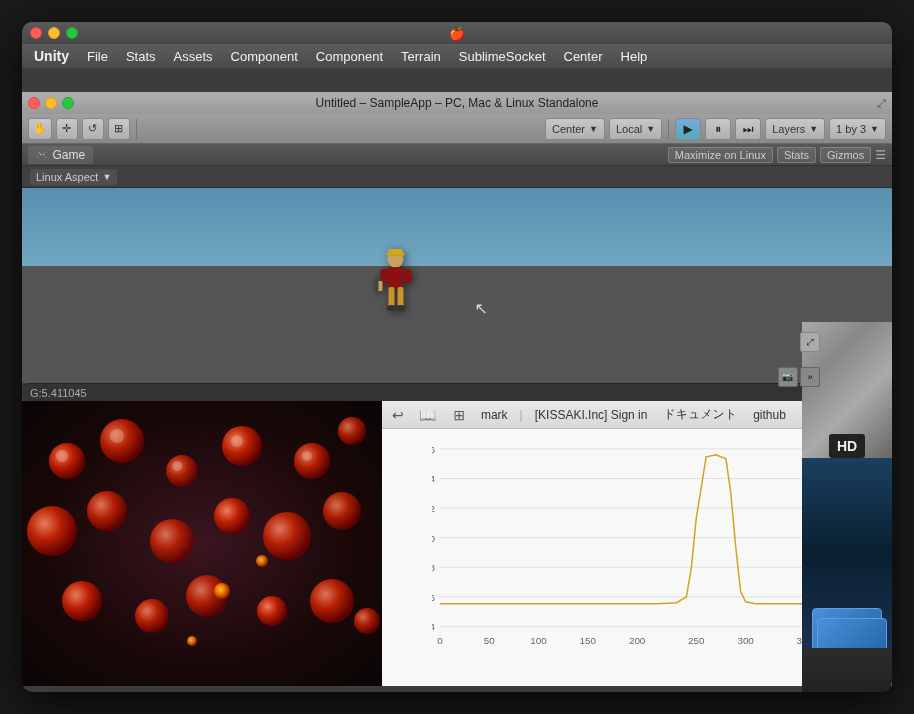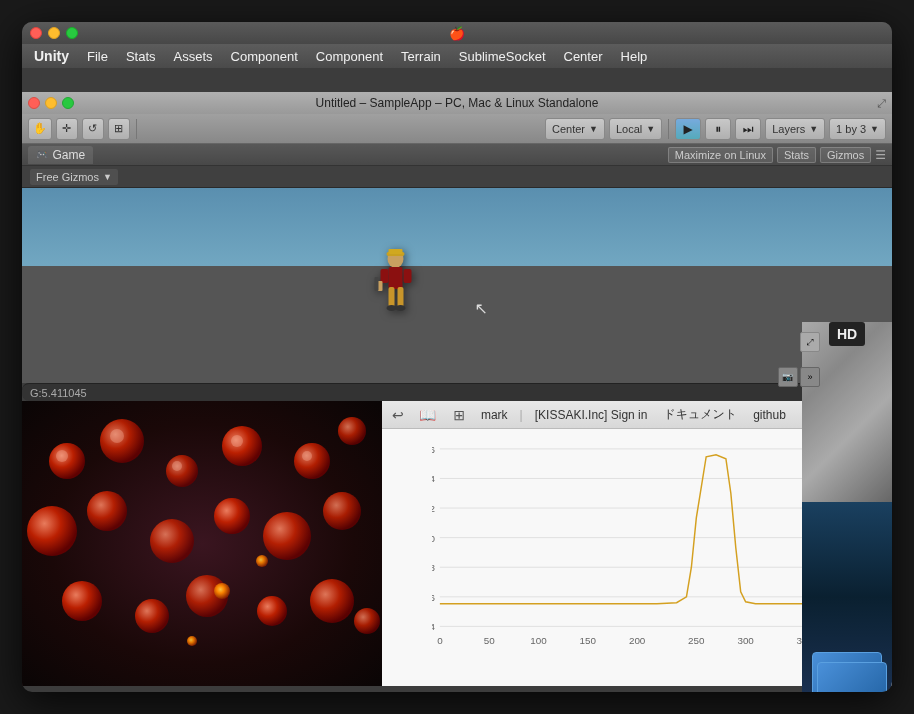--- a/index.html
+++ b/index.html
@@ -380,24 +380,24 @@
       width: 90px;
       height: 370px;
       background: linear-gradient(to bottom, #888 0%, #555 40%, #222 100%);
       display: flex;
       flex-direction: column;
       align-items: center;
       overflow: hidden;
     }
     .hardware-top-img {
       width: 90px;
-      height: 180px;
+      height: 136px;
       background: linear-gradient(135deg, #aaa 0%, #888 30%, #aaa 60%, #666 100%);
       display: flex;
-      align-items: flex-start;
+      align-items: flex-end;
       justify-content: center;
     }
     .hardware-bottom-img {
       width: 90px;
       height: 190px;
       background: linear-gradient(to bottom, #1a4060, #0a2030, #1a3050);
       position: relative;
       overflow: hidden;
     }
     .folder-stack {
@@ -492,21 +492,21 @@
     <div class="panel-controls">
       <button class="panel-ctrl-btn">Maximize on Linux</button>
       <button class="panel-ctrl-btn">Stats</button>
       <button class="panel-ctrl-btn">Gizmos</button>
       <span style="color:#aaa; font-size:12px; cursor:pointer;">☰</span>
     </div>
   </div>
 
   <div class="aspect-bar">
     <div class="aspect-dropdown">
-      <span>Free Gizmos</span>
+      <span>Linux Aspect</span>
       <span style="font-size:9px;">▼</span>
     </div>
   </div>
 
   <div class="game-viewport">
     <div class="viewport-sky"></div>
     <div class="viewport-ground"></div>
 
     <div class="character">
       <svg width="55" height="80" viewBox="0 0 55 80">

